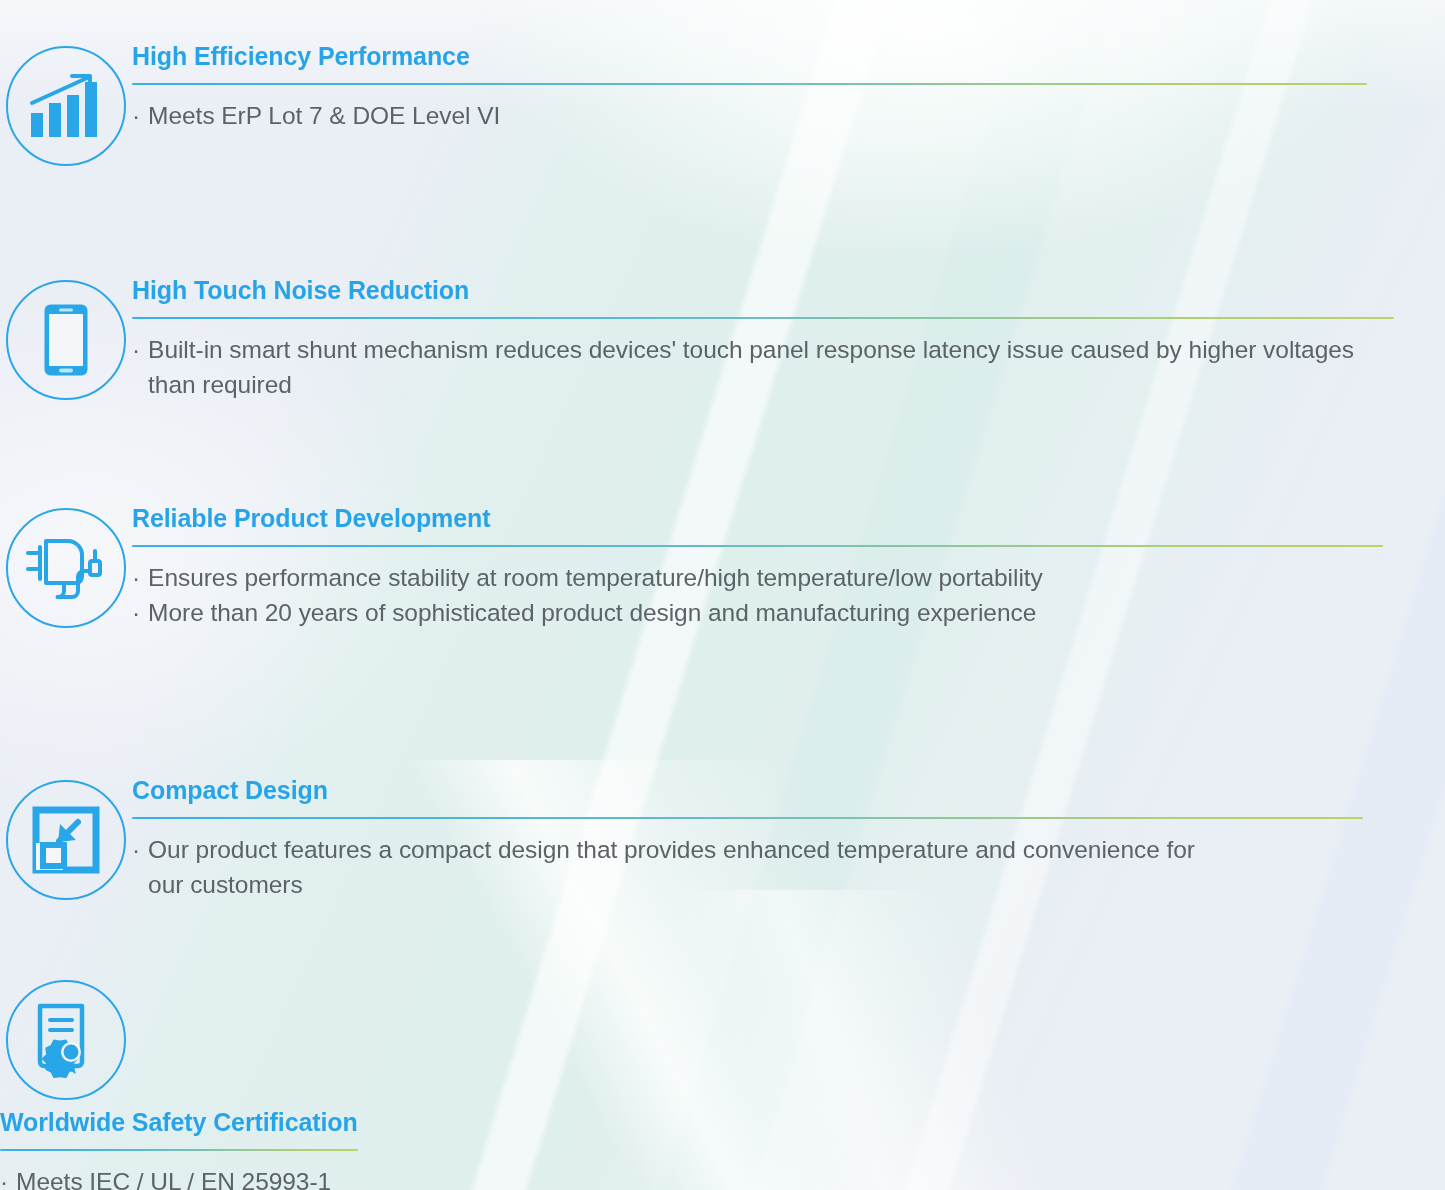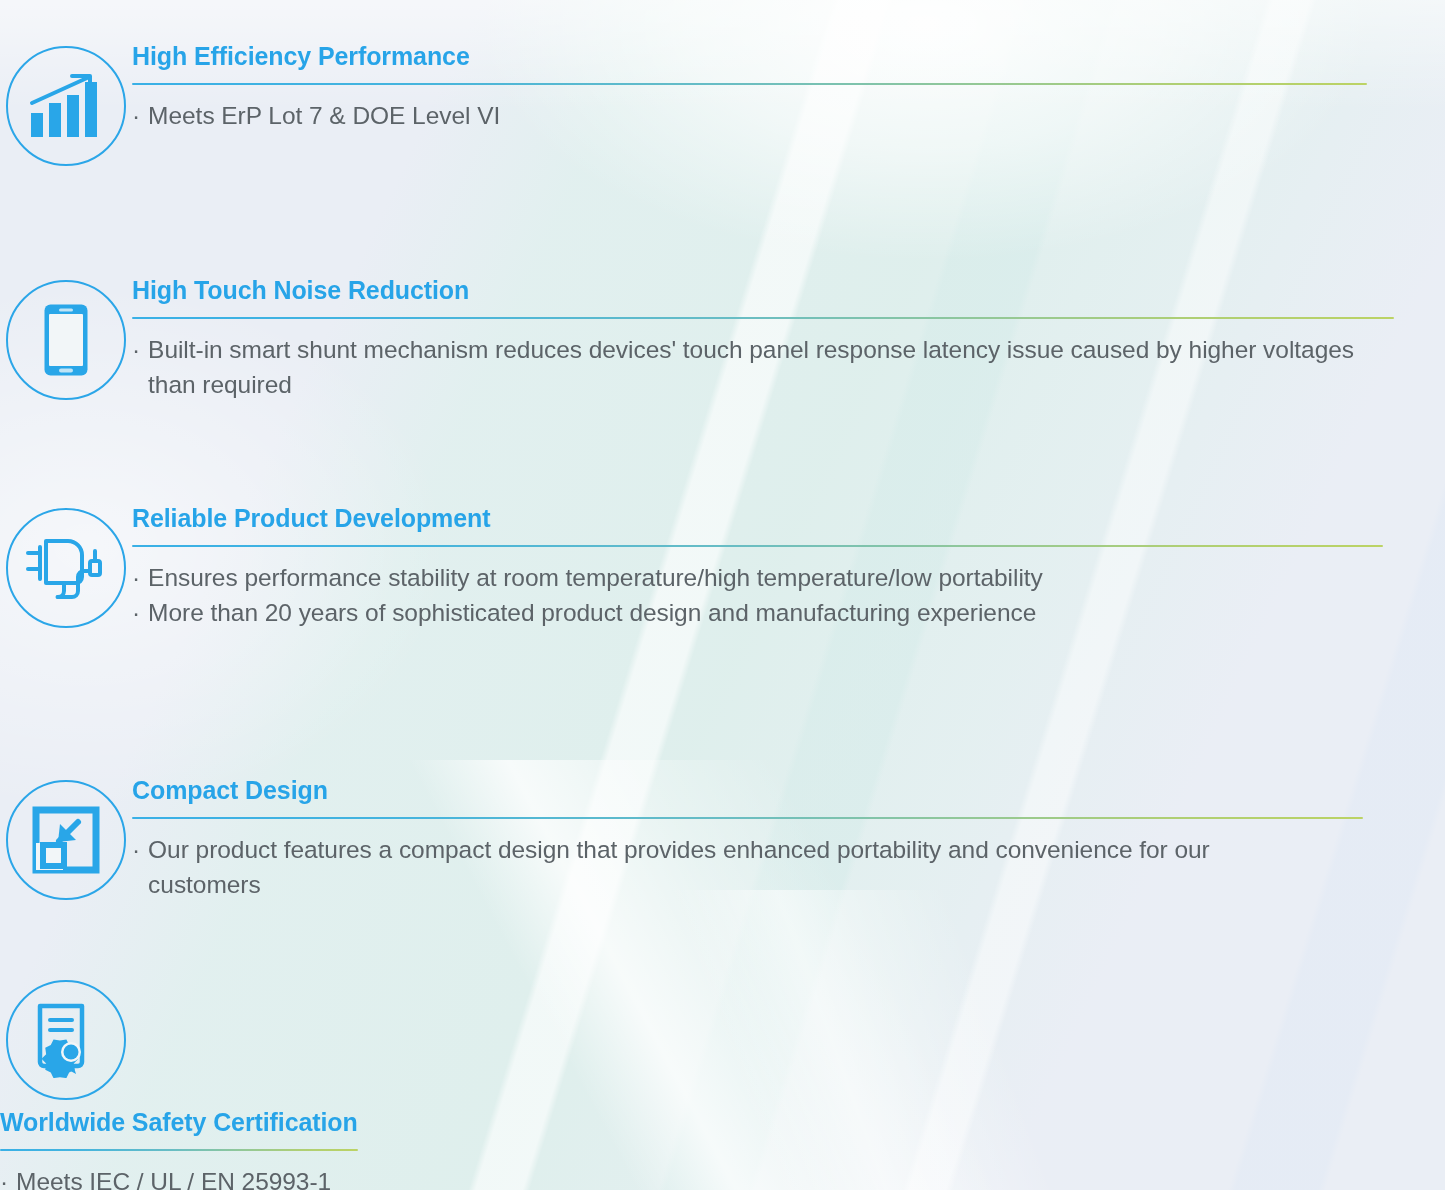--- a/index.html
+++ b/index.html
@@ -254,21 +254,21 @@
             <path d="M45 35 L27 37 L29 19 Z" fill="#29A6E8"></path>
           </svg>
         </div>
       </div>
       <div class="feature-body">
         <div class="feature-title">Compact Design</div>
         <div class="divider"></div>
         <div class="bullets">
           <div class="bullet">
             <span class="bullet-mark">·</span>
-            <span class="bullet-text">Our product features a compact design that provides enhanced portability and convenience for our customers</span>
+            <span class="bullet-text">Our product features a compact design that provides enhanced temperature and convenience for our customers</span>
           </div>
         </div>
       </div>
     </div>
 
     <div class="feature feature-5">
       <div class="icon-wrap">
         <div class="icon-circle">
           <svg width="72" height="76" viewBox="0 0 72 76" fill="none">
             <path d="M10 4 h42 v56 a4 4 0 0 1 -4 4 h-34 a4 4 0 0 1 -4 -4 z" stroke="#29A6E8" stroke-width="4.5" fill="none" stroke-linejoin="round"></path>

